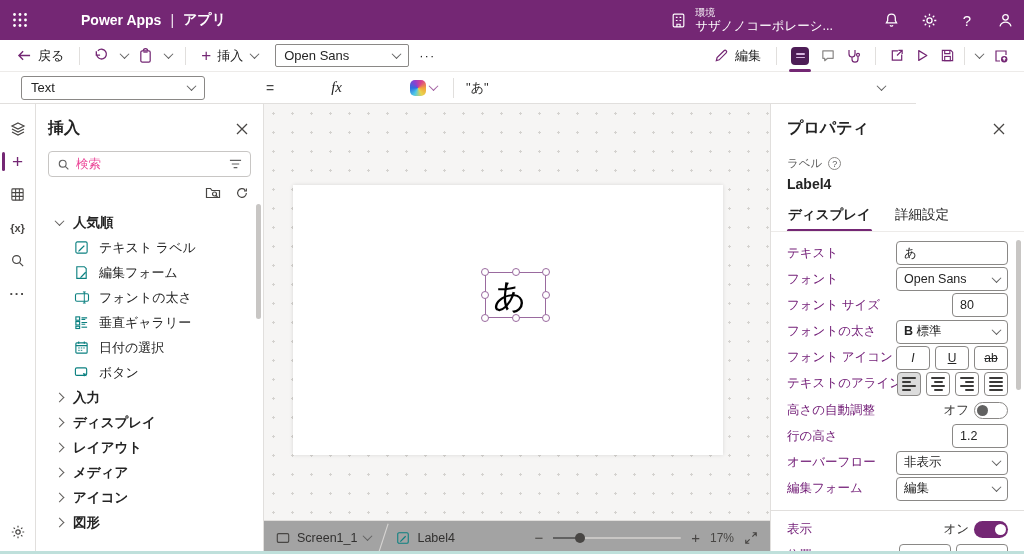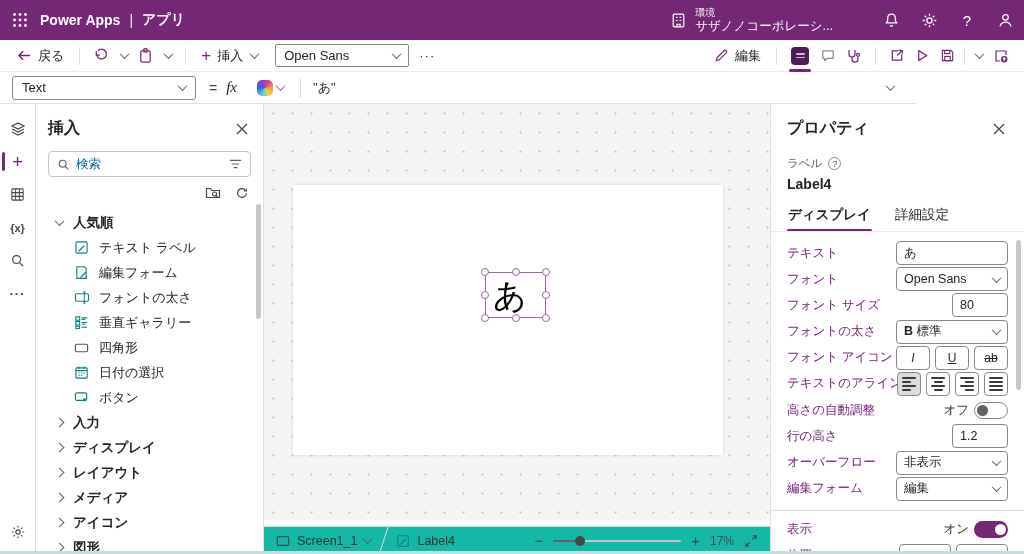--- a/index.html
+++ b/index.html
@@ -9,21 +9,21 @@
   
   .ic { display:inline-flex; align-items:center; justify-content:center; flex:0 0 auto; }
   .ic svg { display:block; }
   .chv { width:7px; height:7px; border-right:1.4px solid currentColor; border-bottom:1.4px solid currentColor; transform:rotate(45deg) translate(-1px,-1px); display:inline-block; }
   .chv.right { transform:rotate(-45deg); }
   .vdiv { width:1px; height:18px; background:#e1dfdd; margin:0 8px; }
 
   
   .header { position:absolute; left:0; top:0; width:1024px; height:40px; background:#742774; color:#fff; display:flex; align-items:center; }
   .waffle { width:40px; height:40px; display:flex; align-items:center; justify-content:center; cursor:pointer; }
-  .hdr-title { font-size:14px; font-weight:700; display:flex; gap:9px; align-items:center; }
+  .hdr-title { font-size:14px; font-weight:700; display:flex; gap:9px; align-items:center;margin-left:41px; }
   .hdr-title .sep { font-weight:400; opacity:.9; }
   .hdr-right { margin-left:auto; display:flex; align-items:center; gap:0; }
   .env { display:flex; align-items:center; gap:8px; margin-right:39px; cursor:pointer; }
   .env-text { display:flex; flex-direction:column; line-height:1.15; }
   .env-label { font-size:10px; opacity:.95; }
   .env-name { font-size:12.5px; }
   .hbtn { width:38px; height:40px; display:flex; align-items:center; justify-content:center; cursor:pointer; font-size:15px; }
 
   
   .toolbar { position:absolute; left:0; top:40px; width:1024px; height:32px; background:#fff; border-bottom:1px solid #edebe9; display:flex; align-items:center; padding:0 10px; }
@@ -33,21 +33,21 @@
   .small-chv { color:#616161; margin-left:2px; }
   .font-select { display:flex; align-items:center; justify-content:space-between; width:134px; height:23px; border:1px solid #8a8886; border-radius:2px; padding:0 8px; margin-left:10px; cursor:pointer; background:#fff; }
   .ellipsis-btn { padding:0 10px; letter-spacing:1px; color:#242424; cursor:pointer; }
   .tb-right { margin-left:auto; display:flex; align-items:center; }
   .authoring-active { position:relative; width:30px; height:26px; display:flex; align-items:center; justify-content:center; cursor:pointer; }
   .authoring-active .box { width:18px; height:18px; background:#4e1d57; border-radius:4px; display:flex; flex-direction:column; gap:2px; align-items:center; justify-content:center; }
   .authoring-active .box i { display:block; width:9px; height:1.6px; background:#d7b6e0; border-radius:1px; }
   .authoring-active .underline { position:absolute; left:4px; right:4px; bottom:-3px; height:2.5px; background:#742774; border-radius:2px; }
 
   
-  .fxbar { position:absolute; left:0; top:72px; width:916px; height:32px; background:#fff; border-bottom:1px solid #e1dfdd; display:flex; align-items:center; padding:0 12px; }
+  .fxbar { position:absolute; left:0; top:72px; width:916px; height:32px; background:#fff; border-bottom:1px solid #e1dfdd; display:flex; align-items:center; padding:0 21px;gap:48px; }
   .prop-select { display:flex; align-items:center; justify-content:space-between; width:184px; height:24px; border:1px solid #8a8886; border-radius:3px; padding:0 9px; cursor:pointer; }
   .eq { margin:0 9px 0 13px; color:#444; font-size:14px; }
   .fx { font-family:"Liberation Serif", serif; font-style:italic; font-size:15px; color:#242424; margin-right:10px; }
   .fx-input { flex:1; height:26px; display:flex; align-items:center; gap:6px; padding:0 6px; }
   .copilot-chip { display:flex; align-items:center; gap:4px; cursor:pointer; padding:2px 4px; border-radius:4px; }
   .copilot-orb { width:16px; height:16px; border-radius:5px; background:conic-gradient(from 210deg,#4ec9e8,#2b6fde,#8a3fd1,#d9418c,#f2a33c,#e8d44d,#4ec9e8); }
   .fx-divider { width:1px; height:20px; background:#e1dfdd; margin:0 6px; }
   .fx-text { font-size:13px; color:#323130; }
   .fx-expand { width:28px; display:flex; justify-content:center; color:#616161; cursor:pointer; }
 
@@ -58,40 +58,40 @@
   .rail-btn.active::before { content:""; position:absolute; left:2px; top:7px; bottom:7px; width:3px; border-radius:2px; background:#742774; }
   .rail-btn.gear { position:absolute; bottom:6px; left:0; }
   .rail-var { font-size:11px; font-weight:700; }
 
   
   .insert { position:absolute; left:36px; top:104px; width:228px; bottom:0; background:#fff; border-right:1px solid #e1dfdd; padding:14px 12px 0 12px; }
   .panel-head { display:flex; align-items:center; justify-content:space-between; }
   .panel-title { font-size:16px; font-weight:700; }
   .close-x { color:#484644; cursor:pointer; padding:3px; }
   .searchbox { margin-top:12px; height:26px; border:1px solid #c8c6c4; border-radius:4px; display:flex; align-items:center; padding:0 8px; gap:6px; color:#616161; }
-  .searchbox .ph { flex:1; font-size:12.5px; color:#0369a1; }
+  .searchbox .ph { flex:1; font-size:12.5px; color:#ec4899; }
   .panel-tools { display:flex; justify-content:flex-end; gap:14px; margin-top:9px; color:#484644; padding-right:2px; }
   .panel-tools .ic { cursor:pointer; }
   .tree { margin-top:10px; }
   .tree-row { display:flex; align-items:center; gap:9px; height:25px; cursor:pointer; color:#242424; padding-left:6px; border-radius:4px; }
   .tree-row .chvc { color:#605e5c; width:10px; display:flex; justify-content:center; }
   .tree-row.group { font-weight:700; font-size:13.5px; }
   .tree-row .item-ic { color:#0b8080; width:17px; display:flex; justify-content:center; }
   .tree-row .lbl { white-space:nowrap; }
   .scrollbar { position:absolute; width:5px; border-radius:3px; background:#c8c6c4; }
 
   
   .canvas { position:absolute; left:264px; top:104px; width:506px; bottom:34px; background:#f6f5f4; background-image:radial-gradient(#d4d2cf 1px, transparent 1.1px); background-size:19px 19px; overflow:hidden; }
   .artboard { position:absolute; left:29px; top:81px; width:430px; height:270px; background:#fff; box-shadow:0 0 4px rgba(0,0,0,.12); }
   .sel-box { position:absolute; left:192px; top:87px; width:61px; height:46px; border:1px solid #9a6a9f; display:flex; align-items:center; justify-content:flex-start; }
   .sel-box .label-text { font-size:33px; color:#000; line-height:1; padding-left:7px; }
   .handle { position:absolute; width:8px; height:8px; border:1px solid #9a6a9f; border-radius:50%; background:#fff; }
 
   
-  .bottombar { position:absolute; left:264px; bottom:0; width:506px; height:28px; background:#14b8a6; border-top:1px solid #e1dfdd; display:flex; align-items:center; padding:0 12px; }
+  .bottombar { position:absolute; left:264px; bottom:0; width:506px; height:34px; background:#a3a3a3; border-top:1px solid #e1dfdd; display:flex; align-items:center; padding:0 12px; }
   .bb-screen { display:flex; align-items:center; gap:7px; cursor:pointer; color:#323130; }
   .bb-sep { width:1px; height:30px; background:#d8d6d4; transform:rotate(18deg); margin:0 12px; }
   .bb-item { display:flex; align-items:center; gap:7px; color:#323130; }
   .bb-zoom { margin-left:auto; display:flex; align-items:center; gap:10px; color:#484644; }
   .zoom-track { position:relative; width:128px; height:2px; background:#c8c6c4; border-radius:2px; }
   .zoom-fill { position:absolute; left:0; top:0; height:2px; width:26px; background:#616161; }
   .zoom-knob { position:absolute; left:22px; top:-4px; width:10px; height:10px; border-radius:50%; background:#484644; cursor:pointer; }
   .zoom-sign { font-size:15px; cursor:pointer; }
   .zoom-val { font-size:12px; }
 
@@ -457,29 +457,20 @@
             <rect x="2" y="7" width="4" height="3.6"></rect>
               <path d="M8 8h6M8 9.8h4"></path>
             <rect x="2" y="12" width="4" height="2.4"></rect>
               <path d="M8 13h6"></path>
           </svg>
         </span>
         <span class="lbl">垂直ギャラリー</span>
       </div>
       <div class="tree-row">
         <span class="chvc"></span>
-        <span class="item-ic" style="color:#55534f;">
-          <svg width="15" height="12" viewBox="0 0 16 12" fill="none" stroke="currentColor" stroke-width="1.2">
-            <rect x="1.5" y="2" width="13" height="8" rx="1.5"></rect>
-          </svg>
-        </span>
-        <span class="lbl">四角形</span>
-      </div>
-      <div class="tree-row">
-        <span class="chvc"></span>
         <span class="item-ic">
           <svg width="15" height="15" viewBox="0 0 16 16" fill="none" stroke="currentColor" stroke-width="1.2">
             <rect x="2" y="3" width="12" height="11" rx="1"></rect>
               <path d="M2 6h12M5 1.5V4M11 1.5V4"></path>
             <path d="M4.5 8.5h1.6M7.2 8.5h1.6M9.9 8.5h1.6M4.5 11h1.6M7.2 11h1.6" stroke-width="1"></path>
           </svg>
         </span>
         <span class="lbl">日付の選択</span>
       </div>
       <div class="tree-row">

